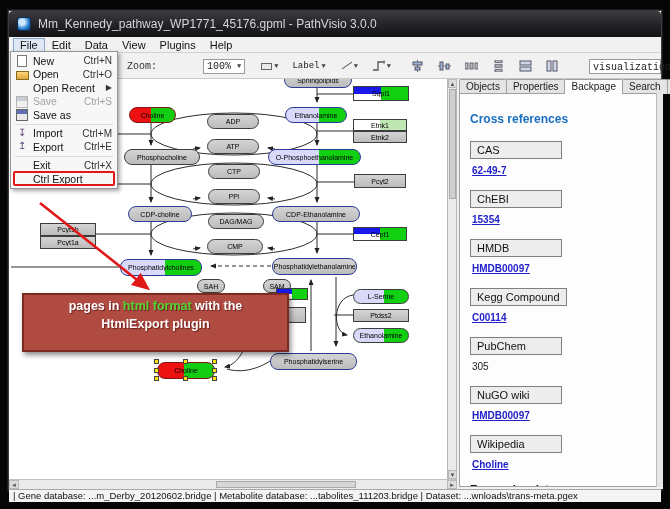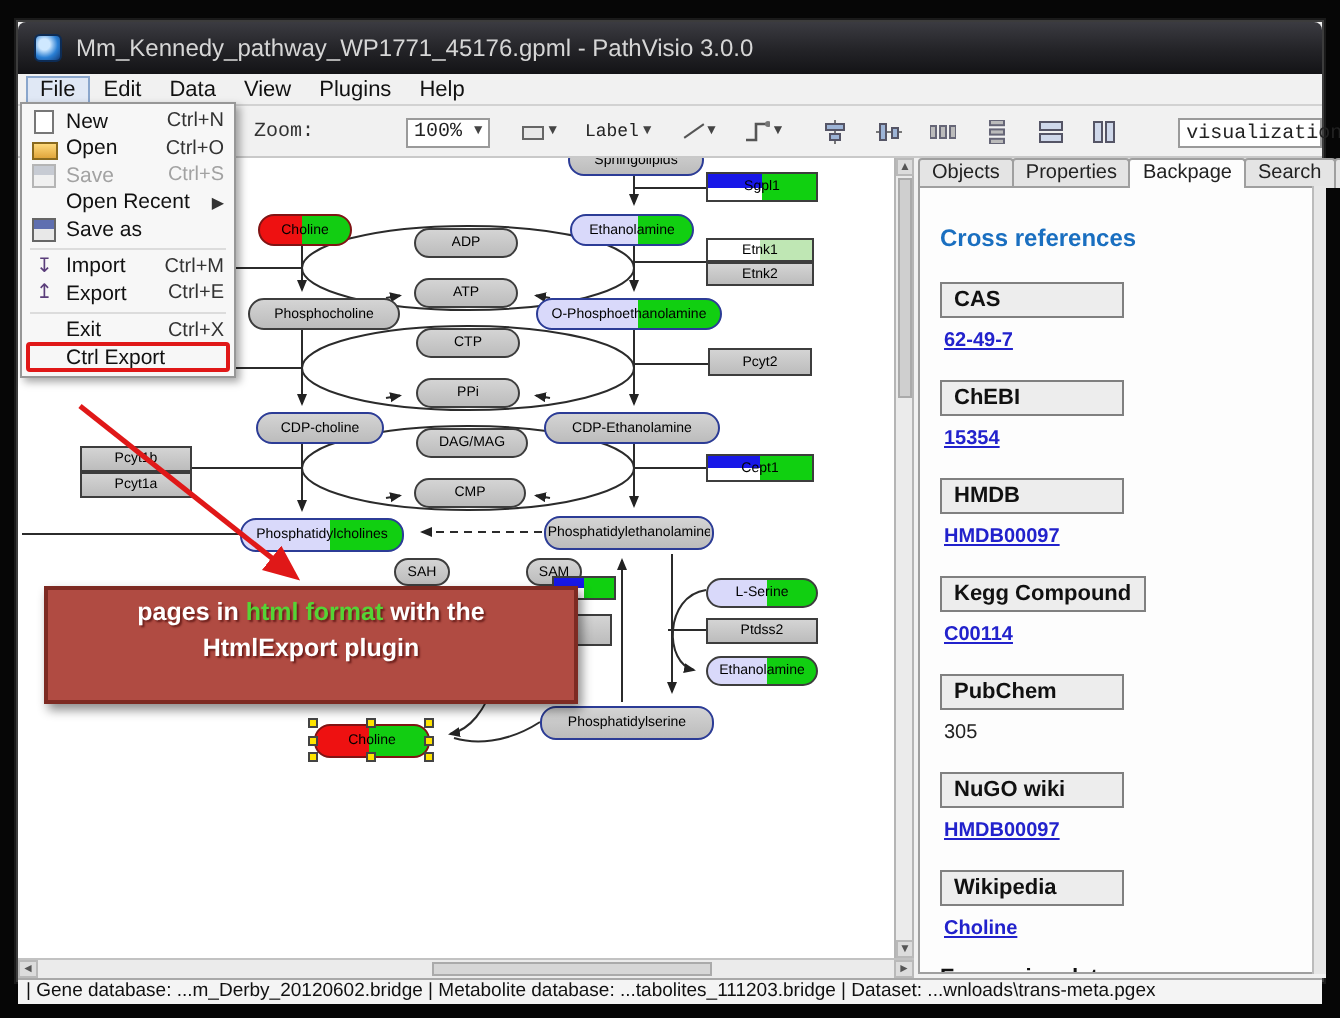--- a/index.html
+++ b/index.html
@@ -64,21 +64,21 @@
   .sidepanel { position:absolute; left:448px; top:68px; width:206px; height:410px; background:#f1f1f1; }
   .tabs { position:absolute; left:2px; top:0; height:15px; display:flex; font-size:10px; color:#222; }
   .tab { padding:1px 6px; background:#e4e4e4; border:1px solid #9f9f9f; border-bottom:none;
          margin-right:-1px; border-radius:2px 2px 0 0; }
   .tab.active { background:#fdfdfd; position:relative; z-index:2; font-weight:normal; }
   .panelbody { position:absolute; left:2px; top:14px; right:2px; bottom:2px; background:#fdfdfd;
                border:1px solid #9f9f9f; padding:8px 10px; overflow:hidden; }
   .xref-heading { color:#1a6fc0; font-weight:bold; font-size:12px; margin:10px 0 14px 0; }
   .xsection { margin-bottom:13px; }
   .secbox { display:inline-block; min-width:92px; background:#ededed; border:1px solid #808080;
-            font-weight:bold; font-size:11px; color:#111; padding:2px 6px; }
+            font-weight:normal; font-size:11px; color:#111; padding:2px 6px; }
   .secval { display:block; margin:6px 0 0 2px; font-size:10px; font-weight:bold; }
   a.secval { color:#2222cc; text-decoration:underline; }
   span.secval { color:#222; font-weight:normal; }
   .expr-heading { font-weight:bold; font-size:11px; color:#111; margin-top:4px; }
   .panel-scroll { position:absolute; right:0; top:14px; width:7px; bottom:2px; background:#e6e6e6;
                   border-left:1px solid #bbb; }
 
   
   .statusbar { position:absolute; left:0; top:478px; width:100%; height:13px; background:#f4f4f4;
                border-top:1px solid #a8a8a8; font-size:9.5px; color:#111; line-height:12px;
@@ -425,29 +425,29 @@
       <div class="fm-row">
         <span class="fm-ic new-document-icon"></span>
         <span class="fm-label">New</span>
         <span class="fm-short">Ctrl+N</span>
       </div>
       <div class="fm-row">
         <span class="fm-ic open-folder-icon"></span>
         <span class="fm-label">Open</span>
         <span class="fm-short">Ctrl+O</span>
       </div>
+      <div class="fm-row">
+        <span class="fm-ic"></span>
+        <span class="fm-label">Open Recent</span>
+        <span class="fm-sub">▶</span>
+      </div>
       <div class="fm-row disabled">
         <span class="fm-ic save-icon"></span>
         <span class="fm-label">Save</span>
         <span class="fm-short">Ctrl+S</span>
-      </div>
-      <div class="fm-row">
-        <span class="fm-ic"></span>
-        <span class="fm-label">Open Recent</span>
-        <span class="fm-sub">▶</span>
       </div>
       <div class="fm-row">
         <span class="fm-ic save-as-icon"></span>
         <span class="fm-label">Save as</span>
       </div>
       <div class="fm-sep"></div>
       <div class="fm-row">
         <span class="fm-ic import-icon"></span>
         <span class="fm-label">Import</span>
         <span class="fm-short">Ctrl+M</span>

